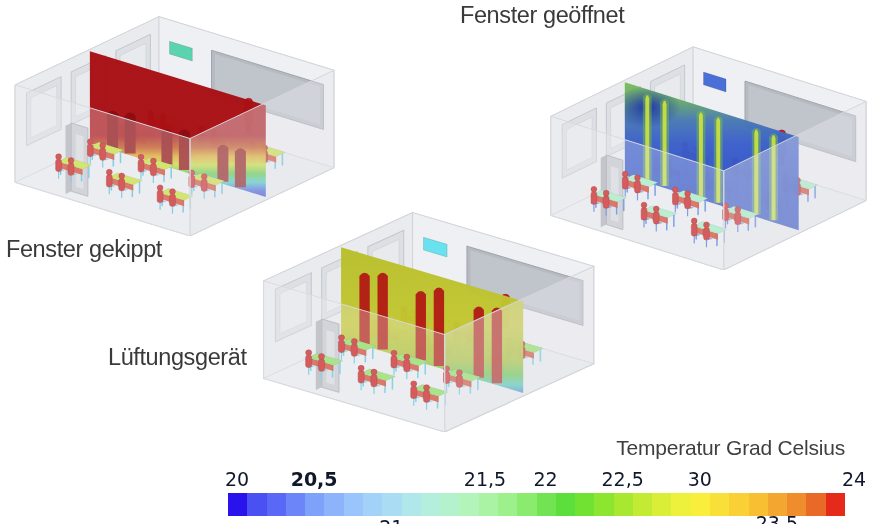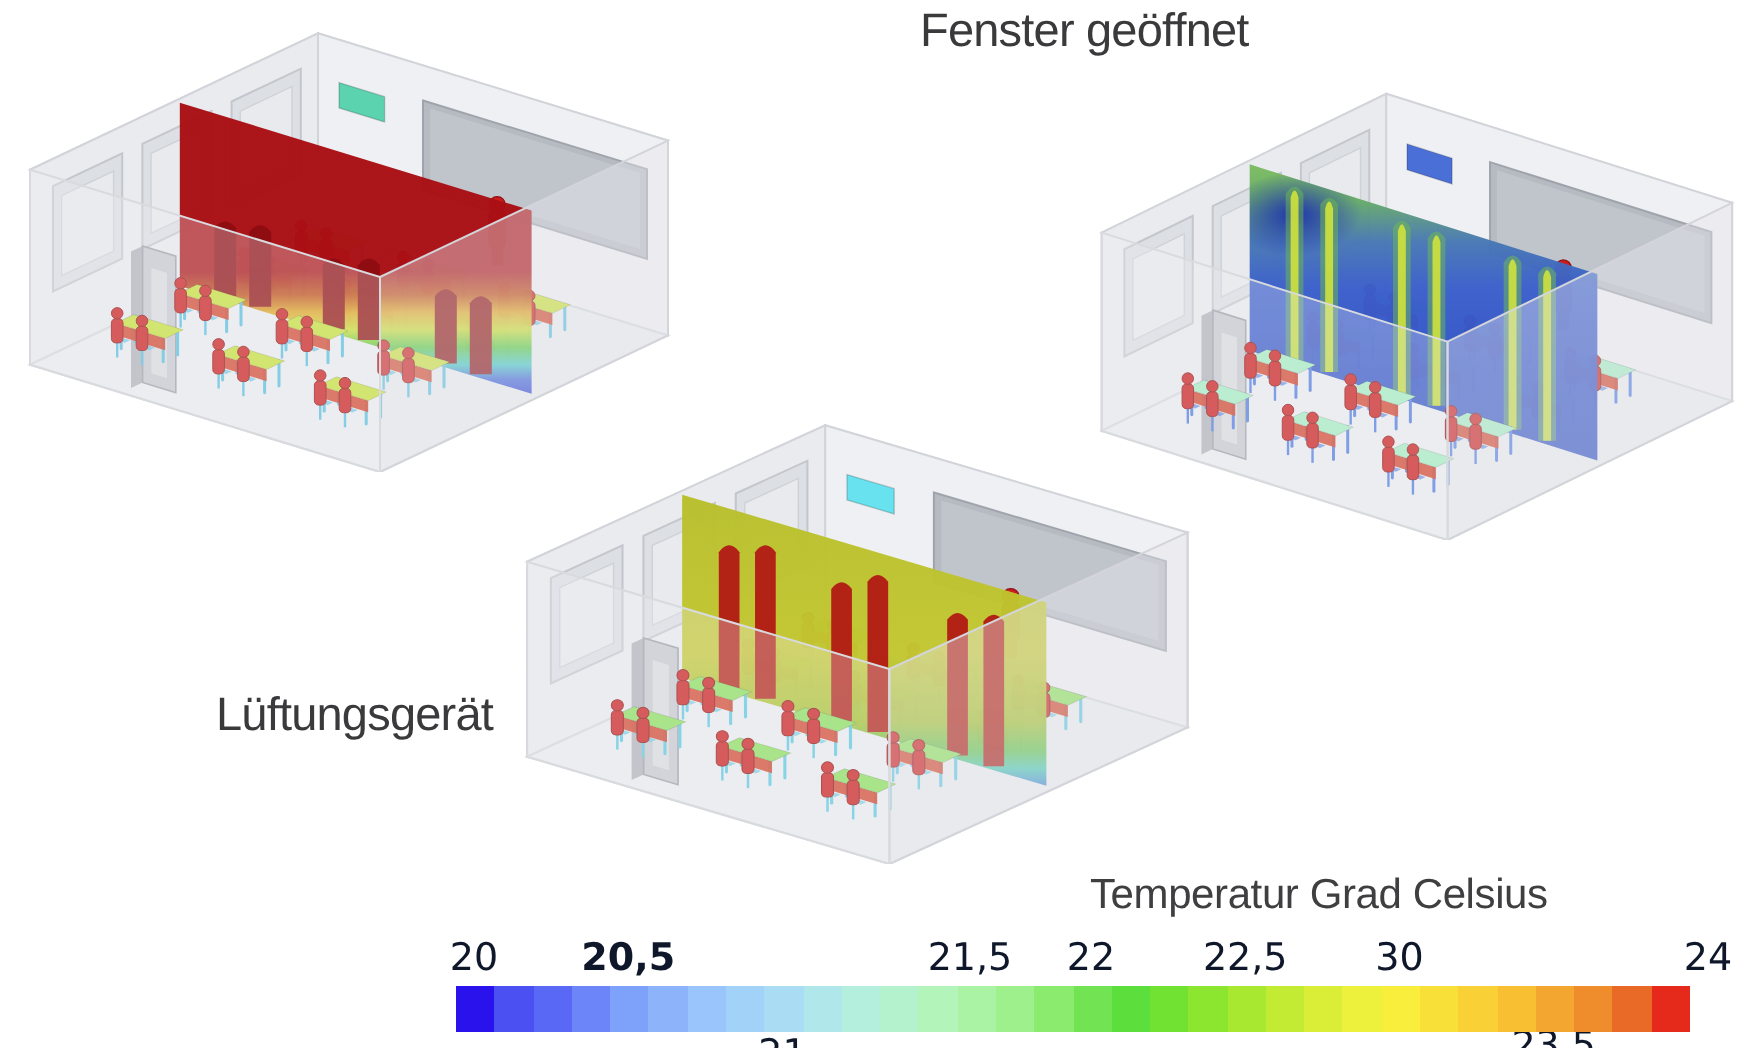--- a/index.html
+++ b/index.html
@@ -2,21 +2,21 @@
 <html><head>
 <meta charset="utf-8">
 <style>
   html,body{margin:0;padding:0;background:#fff;}
   .stage{position:relative;width:872px;height:524px;background:#ffffff;overflow:hidden;
          font-family:"Liberation Sans",sans-serif;}
   .room{position:absolute;}
   .room svg{display:block;width:100%;height:100%;}
   .room-label{position:absolute;font-size:23.5px;line-height:1.1;color:#3a3a3c;
               letter-spacing:-0.4px;white-space:nowrap;font-family:"Liberation Sans",sans-serif;text-align:center;}
-  .legend-title{position:absolute;left:545px;top:436px;width:300px;
+  .legend-title{position:absolute;left:545px;top:436px;width:300px;text-align:right;
                 font-size:21px;color:#3f3f41;letter-spacing:-0.2px;
                 font-family:"Liberation Sans",sans-serif;}
   .tick{position:absolute;top:468px;transform:translateX(-50%);font-size:19px;color:#0f172a;
         font-family:"DejaVu Sans",sans-serif;white-space:nowrap;}
   .bar{position:absolute;left:228px;top:493px;width:617px;height:23px;display:flex;}
   .bar>div{flex:1 1 auto;}
 </style>
 </head>
 <body>
 
@@ -689,20 +689,21 @@
         <circle cx="160.1" cy="190.5" r="2.9" fill="#cc1c1c" stroke="#8e0f0f" stroke-width="0.5"></circle>
         <polygon points="170.5,207.7 176.2,209.5 178.9,208.2 173.2,206.4" fill="#5ec8e2" opacity="0.75"></polygon>
         <line x1="172.5" y1="217.1" x2="172.5" y2="209.1" stroke="#5ec8e2" stroke-width="1.2"></line>
         <rect x="169.6" y="197.1" width="5.8" height="12.5" rx="2.2" fill="#cc1c1c" stroke="#8e0f0f" stroke-width="0.5"></rect>
         <circle cx="172.5" cy="194.4" r="2.9" fill="#cc1c1c" stroke="#8e0f0f" stroke-width="0.5"></circle>
         <polygon points="190.0,140.0 334.0,70.0 334.0,170.0 190.0,240.0" fill="rgba(230,232,237,0.42)" stroke="#d3d5da" stroke-width="1"></polygon>
         <polygon points="15.0,85.0 190.0,140.0 190.0,240.0 15.0,185.0" fill="rgba(237,238,242,0.30)" stroke="#d8dade" stroke-width="1"></polygon>
       </svg>
     </div>
 
+  <div class="room-label" style="left:6px;top:237px">Fenster gekippt</div>
   <div class="room-label" style="left:460px;top:3px">Fenster geöffnet</div>
   <div class="room-label" style="left:108px;top:345px">Lüftungsgerät</div>
 
   <div>
     <div class="legend-title">Temperatur Grad Celsius</div>
     <div id="ticks">
         <span class="tick" style="left: 237px;">20</span>
         <span class="tick" style="left: 314.125px; font-weight: bold;">20,5</span>
         <span class="tick" style="left: 391.25px; margin-top: 48px;">21</span>
         <span class="tick" style="left: 485px;">21,5</span>

